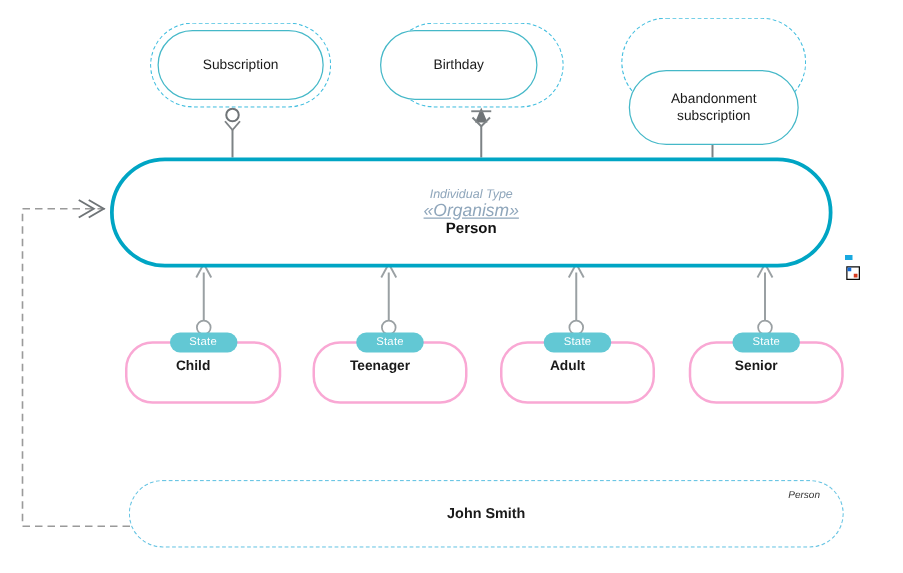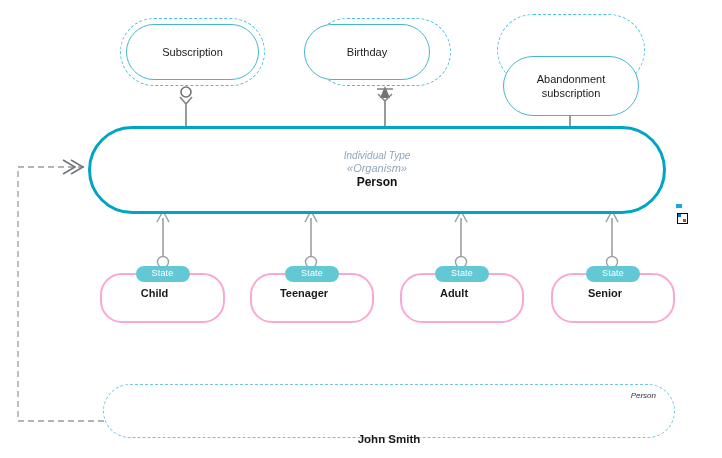--- a/index.html
+++ b/index.html
@@ -67,24 +67,25 @@
     align-items: center;
     justify-content: center;
   }
   .type-meta {
     font-size: 10px;
     font-style: italic;
     color: #8fa6bb;
     line-height: 12px;
   }
   .type-stereo {
-    font-size: 11px;
+    font-size: 14px;
     font-style: italic;
     color: #8fa6bb;
     line-height: 12px;
+    text-decoration: underline;
   }
   .type-name {
     font-size: 12px;
     font-weight: bold;
     color: #111111;
     line-height: 15px;
     margin-top: 1px;
   }
 
   
@@ -130,21 +131,20 @@
   }
   .indiv-name {
     position: absolute;
     left: 0; right: 0;
     top: 50%;
     transform: translateY(-50%);
     text-align: center;
     font-size: 11.5px;
     font-weight: bold;
     color: #1a1a1a;
-    margin-top: 28px;
   }
   .indiv-type {
     position: absolute;
     right: 18px;
     top: 6px;
     font-size: 8px;
     font-style: italic;
     color: #333333;
   }
 

